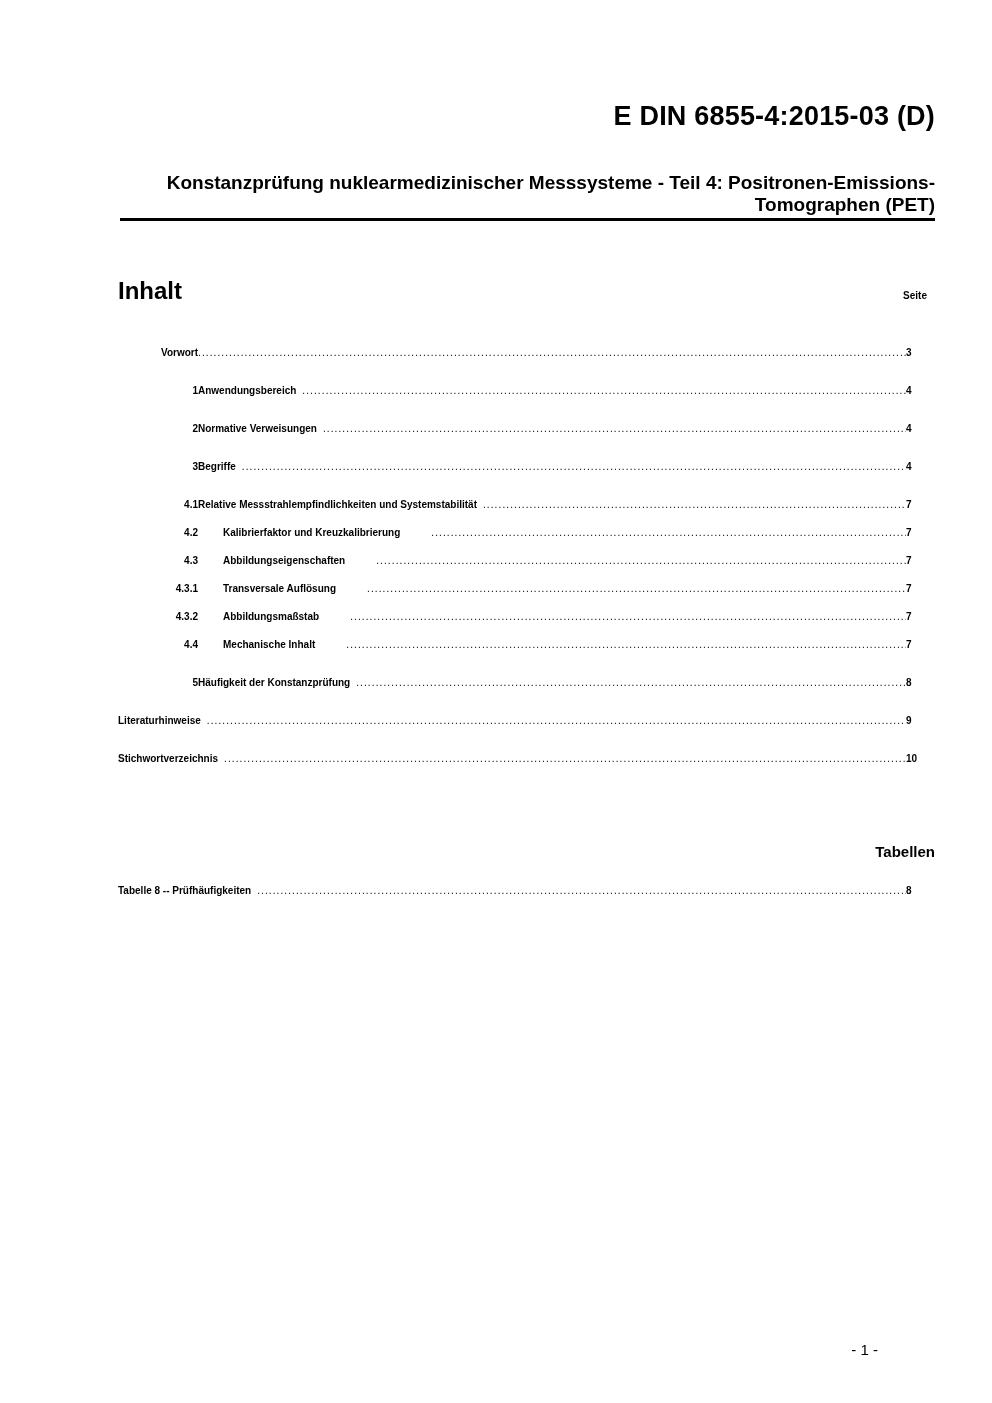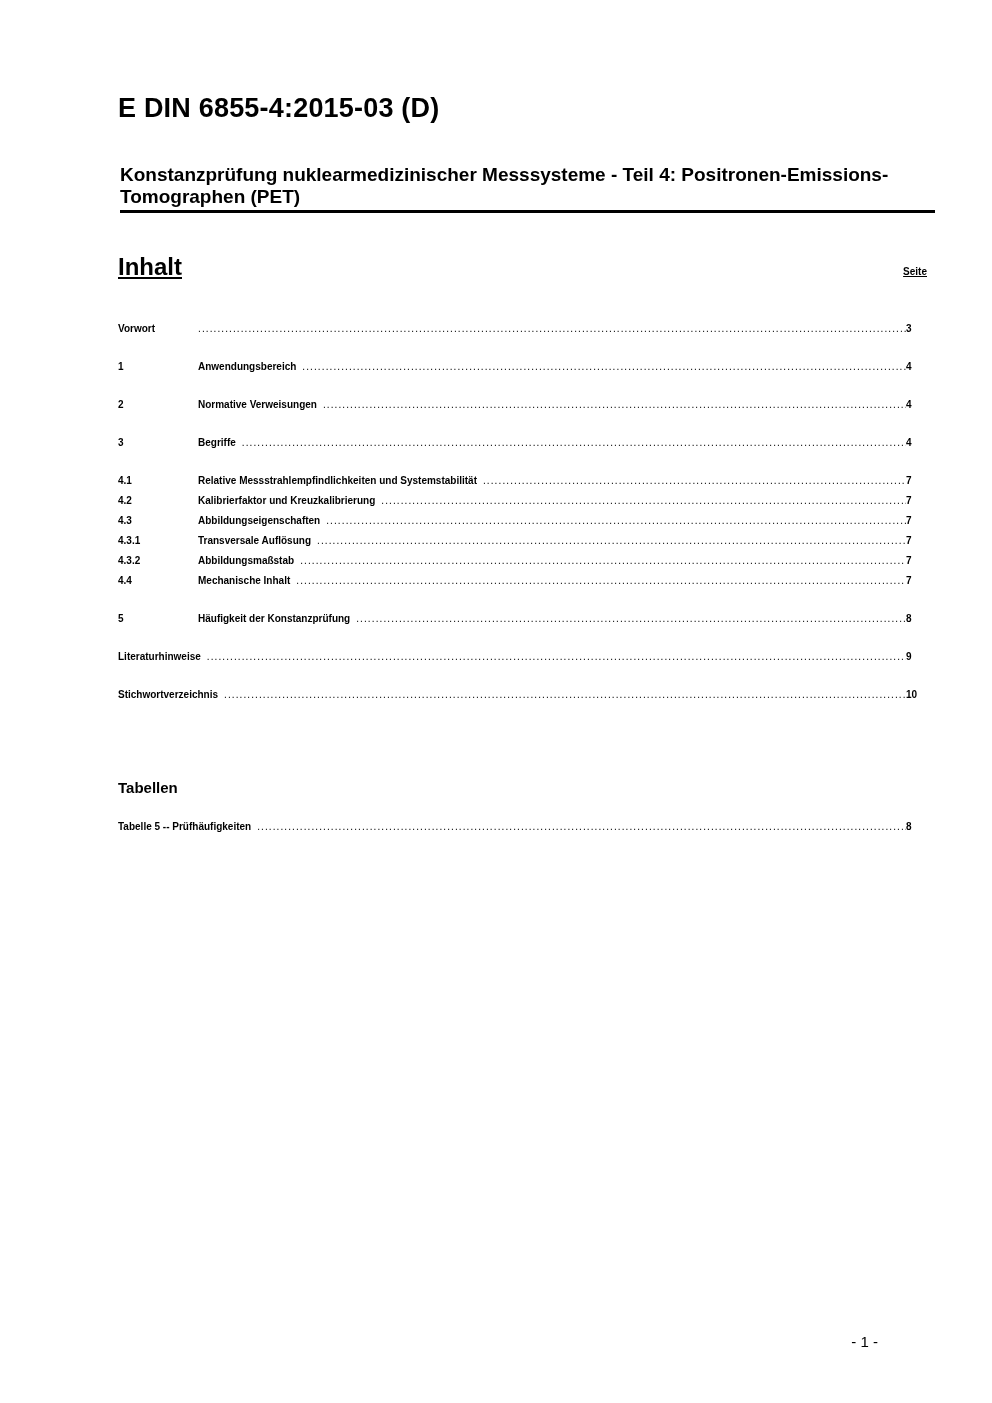--- a/index.html
+++ b/index.html
@@ -8,22 +8,23 @@
     width: 992px;
     height: 1403px;
     background: #ffffff;
     color: #000000;
     font-family: "Liberation Sans", sans-serif;
     overflow: hidden;
   }
   .content {
     position: absolute;
     left: 118px;
-    top: 0;
+    top: 8px;
     width: 817px;
+    text-align: right;
   }
   .doc-code {
     margin: 95px 0 0 0;
     font-size: 27px;
     line-height: 27px;
     font-weight: 700;
     white-space: nowrap;
     letter-spacing: 0.2px;
   }
   .doc-title {
@@ -32,22 +33,21 @@
     line-height: 22px;
     font-weight: 700;
     padding-bottom: 2px;
     border-bottom: 3px solid #000000;
   }
   .doc-title .title-line { white-space: nowrap; }
   .toc-header {
     display: flex;
     justify-content: space-between;
     align-items: baseline;
-    margin-top: 40px;
-    text-decoration: underline;
+    margin-top: 56px;
   }
   .toc-heading {
     font-size: 24px;
     line-height: 28px;
     font-weight: 700;
   }
   .page-col-label {
     font-size: 10px;
     font-weight: 700;
     padding-right: 8px;
@@ -55,21 +55,21 @@
   .toc-entries { margin-top: 38px; }
   .toc-row {
     position: relative;
     display: flex;
     width: 788px;
     font-size: 10px;
     line-height: 20px;
     font-weight: 700;
     margin-top: 18px;
   }
-  .toc-row.tight { margin-top: 0; }
+  .toc-row.tight { margin-top: 8px; gap: 25px; }
   .toc-row.first { margin-top: 0; }
   .toc-num {
     flex: 0 0 80px;
     white-space: nowrap;
   }
   .toc-label {
     flex: 0 0 auto;
     padding-right: 6px;
     white-space: nowrap;
   }
@@ -201,21 +201,21 @@
     <span class="toc-dots">................................................................................................................................................................................................................................................</span>
     <span class="toc-page">10</span>
   </div>
       </div>
 
     <div class="tables-heading">Tabellen</div>
 
     <div class="tables-entries" id="table-entries">
         <div class="toc-row first">
 
-    <span class="toc-label">Tabelle 5 -- Prüfhäufigkeiten</span>
+    <span class="toc-label">Tabelle 8 -- Prüfhäufigkeiten</span>
     <span class="toc-dots">................................................................................................................................................................................................................................................</span>
     <span class="toc-page">8</span>
   </div>
       </div>
 
     <div class="footer-page-num">- 1 -</div>
   </div>
 </div>
 
 </body></html>

